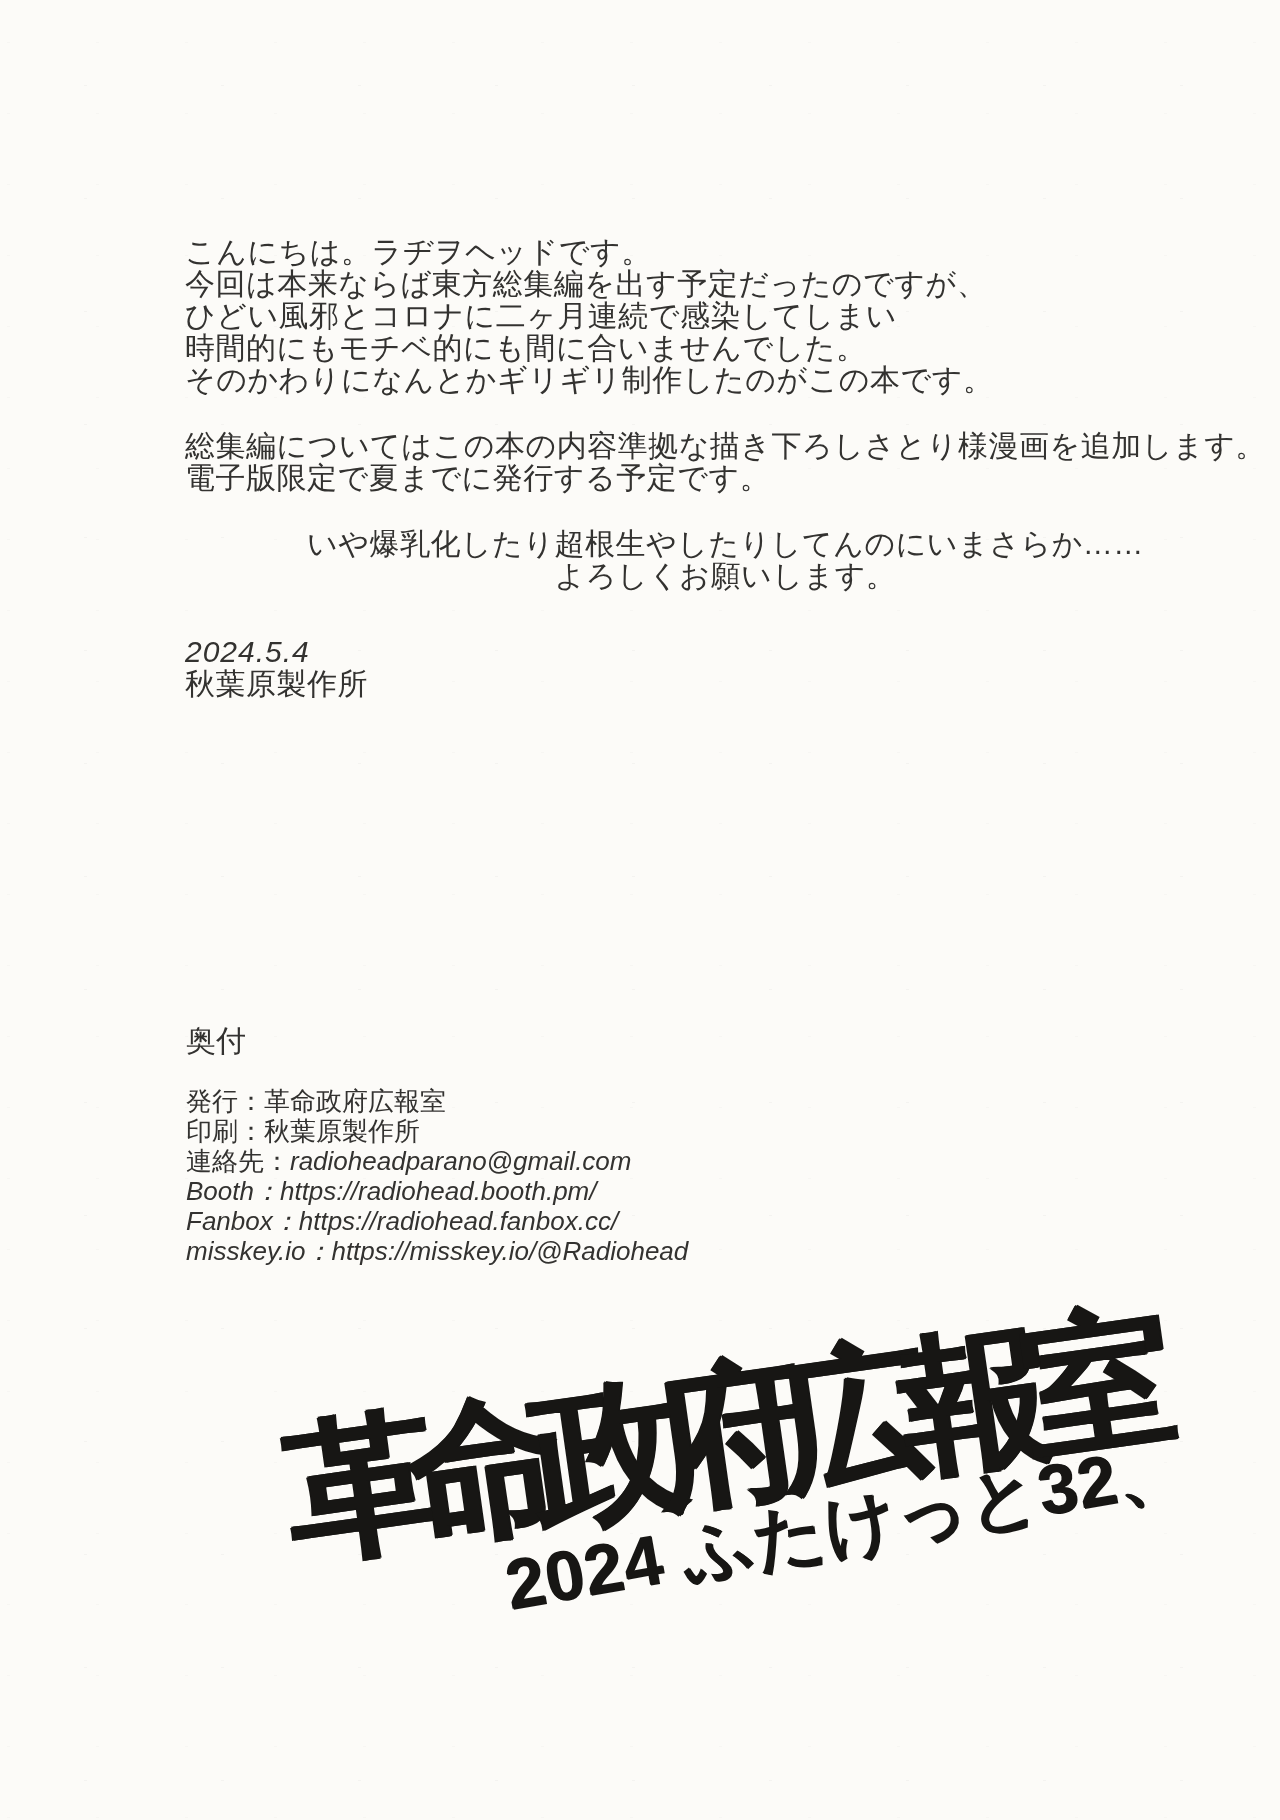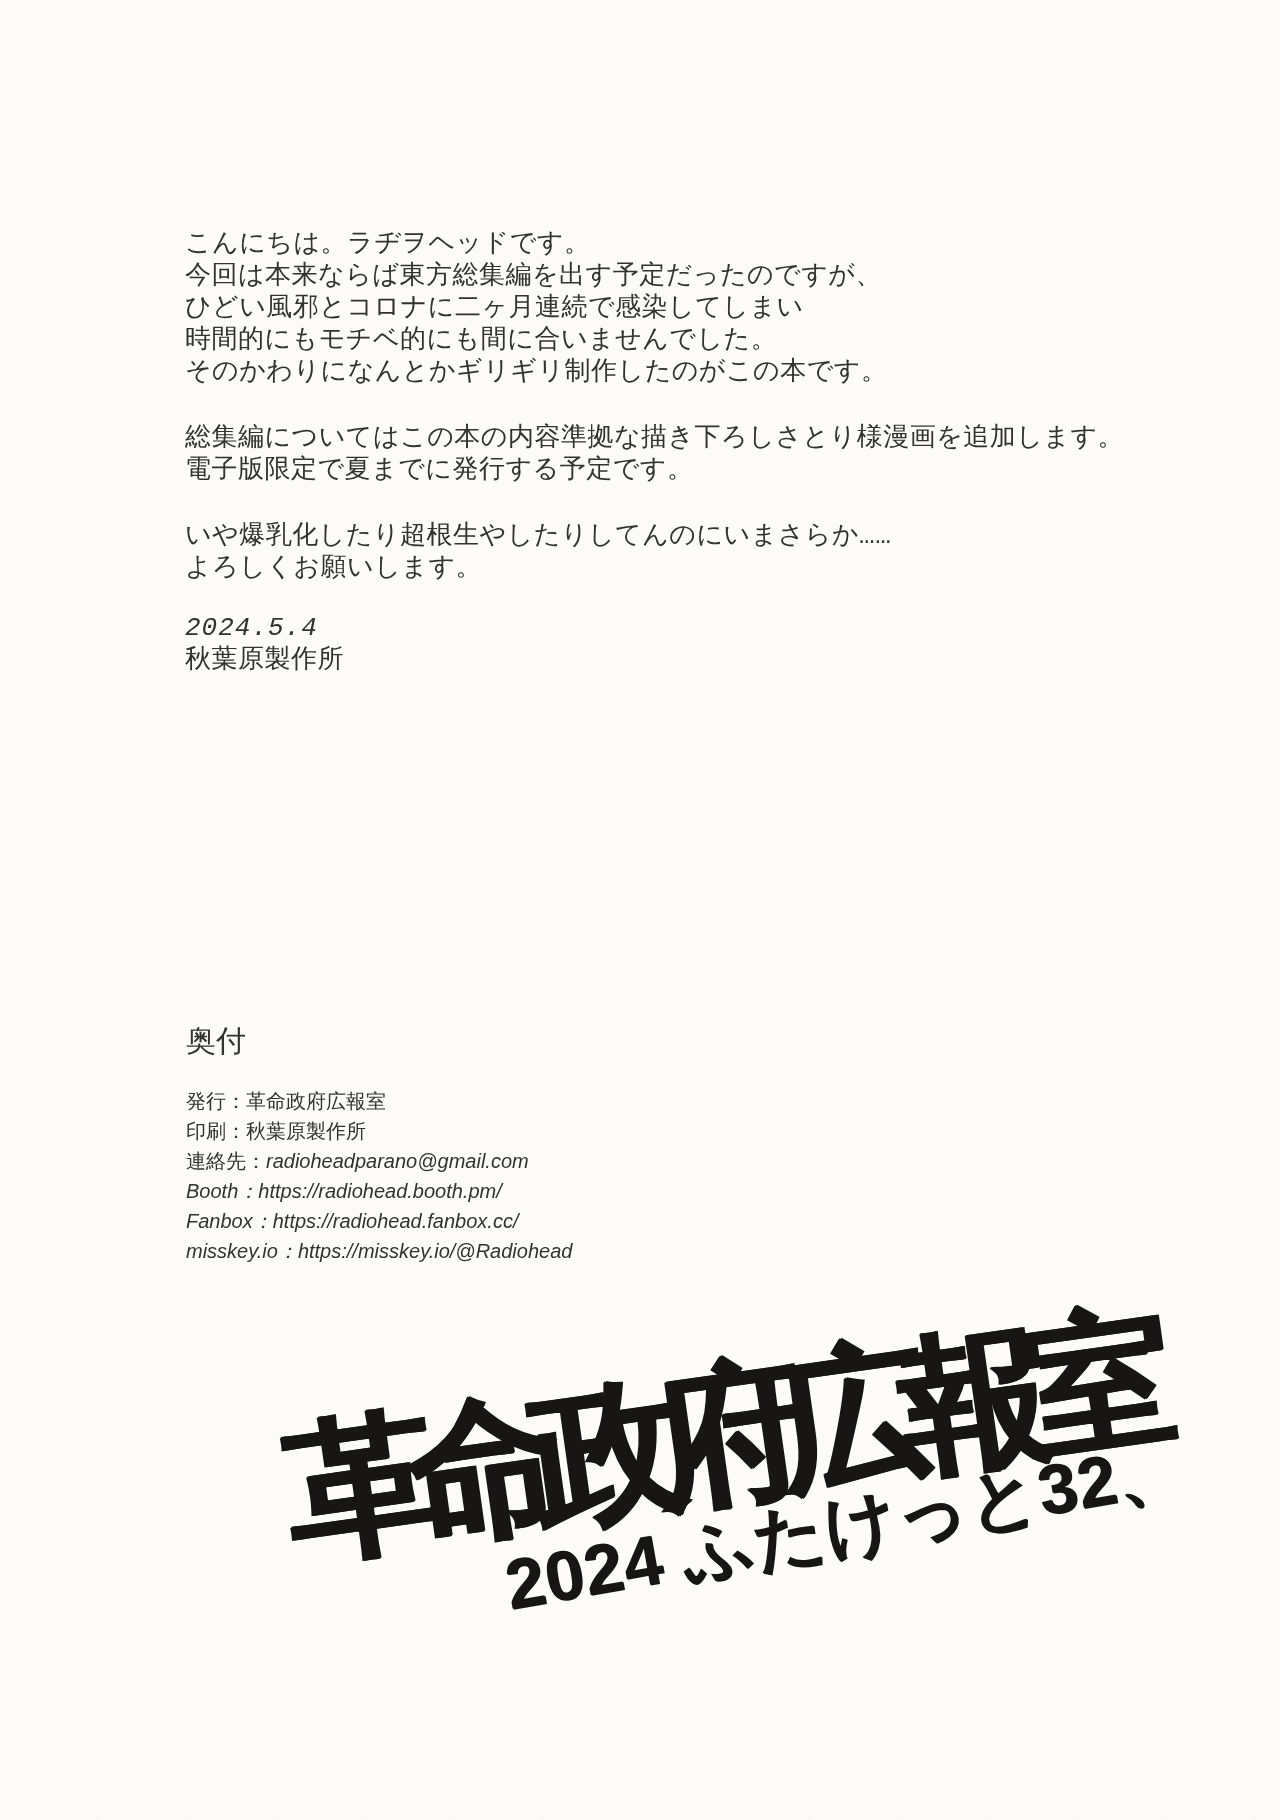--- a/index.html
+++ b/index.html
@@ -18,45 +18,44 @@
       radial-gradient(rgba(0,0,0,0.020) 1px, transparent 1.2px);
     background-size: 137px 113px, 89px 71px;
     background-position: 17px 29px, 53px 7px;
     overflow: hidden;
     font-family: "Liberation Sans", "DejaVu Sans", sans-serif;
     color: #333230;
   }
   .afterword {
     position: absolute;
     left: 185px;
-    top: 228px;
-    font-size: 26px;
+    top: 236px;
+    font-size: 30px;
     line-height: 32px;
     letter-spacing: 0.5px;
-    font-family: Liberation Mono, monospace;
   }
   .afterword .para { margin: 0 0 34px 0; }
-  .afterword .para.last-gap { margin-bottom: 28px; }
+  .afterword .para.last-gap { margin-bottom: 44px; text-align: center; }
   .afterword .line { white-space: nowrap; }
   .date-line {
     font-style: italic;
     letter-spacing: 1px;
   }
   .colophon-heading {
     position: absolute;
     left: 186px;
     top: 1026px;
     font-size: 30px;
     line-height: 30px;
   }
   .colophon {
     position: absolute;
     left: 186px;
     top: 1086px;
-    font-size: 20px;
+    font-size: 26px;
     line-height: 30px;
   }
   .colophon .c-line { white-space: nowrap; }
   .lat { font-style: italic; }
   .signature {
     position: absolute;
     left: 292px;
     top: 1420px;
     width: 940px;
     transform: rotate(-8deg);

